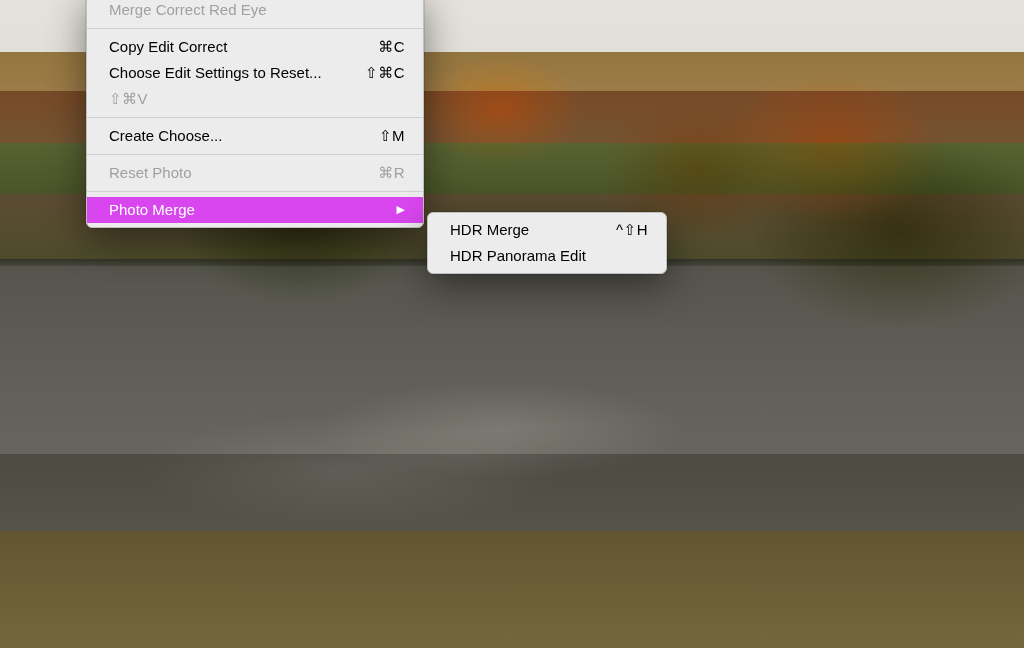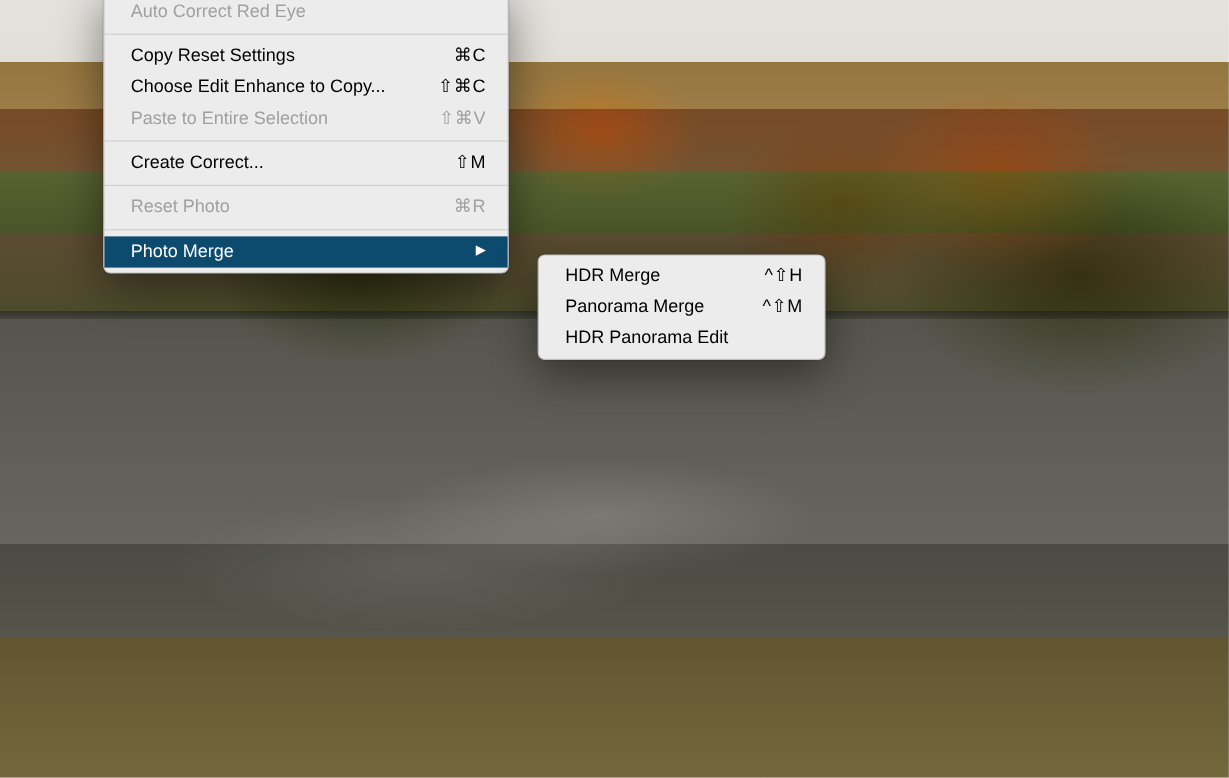--- a/index.html
+++ b/index.html
@@ -42,60 +42,59 @@
 .menu{
  position:absolute;z-index:10;
  background:#ececec;
  border:1px solid #c0c0c0;
  border-radius:6px;
  box-shadow:0 12px 38px rgba(0,0,0,.45),0 0 0 .5px rgba(0,0,0,.2);
  padding:4px 0;
  color:#000;
 }
 .menu.main{left:86px;top:-8px;width:336px;border-top-left-radius:0;border-top-right-radius:0}
-.menu.sub{left:448px;top:212px;width:238px}
+.menu.sub{left:427px;top:212px;width:238px}
 
 .item{
  display:flex;align-items:center;justify-content:space-between;
  padding:2px 18px 3px 22px;line-height:21px;white-space:nowrap;
 }
 .item .sc{font-size:15px;letter-spacing:.5px}
 .item.disabled{color:#a0a0a0}
-.item.selected{background:#0c4a6e;color:#fff}
+.item.selected{background:#d946ef;color:#fff}
 .item.has-sub .arrow{margin-left:14px;font-size:11px}
 .sep{height:1px;margin:5px 0;background:#cfcfcf}
 </style>
 </head>
 <body>
 
 <div class="bg"></div>
 
 <div class="menu main">
   <div class="item disabled">
-    <span>Auto Correct Red Eye</span>
+    <span>Merge Correct Red Eye</span>
     <span class="sc"></span>
   </div>
   <div class="sep"></div>
 
   <div class="item">
-    <span>Copy Reset Settings</span>
+    <span>Copy Edit Correct</span>
     <span class="sc">⌘C</span>
   </div>
   <div class="item">
-    <span>Choose Edit Enhance to Copy...</span>
+    <span>Choose Edit Settings to Reset...</span>
     <span class="sc">⇧⌘C</span>
   </div>
   <div class="item disabled">
-    <span>Paste to Entire Selection</span>
     <span class="sc">⇧⌘V</span>
   </div>
   <div class="sep"></div>
 
   <div class="item">
-    <span>Create Correct...</span>
+    <span>Create Choose...</span>
     <span class="sc">⇧M</span>
   </div>
   <div class="sep"></div>
 
   <div class="item disabled">
     <span>Reset Photo</span>
     <span class="sc">⌘R</span>
   </div>
   <div class="sep"></div>
 
@@ -104,20 +103,16 @@
     <span class="arrow">▶</span>
   </div>
 </div>
 
 <div class="menu sub">
   <div class="item">
     <span>HDR Merge</span>
     <span class="sc">^⇧H</span>
   </div>
   <div class="item">
-    <span>Panorama Merge</span>
-    <span class="sc">^⇧M</span>
-  </div>
-  <div class="item">
     <span>HDR Panorama Edit</span>
     <span class="sc"></span>
   </div>
 </div>
 
 </body></html>

